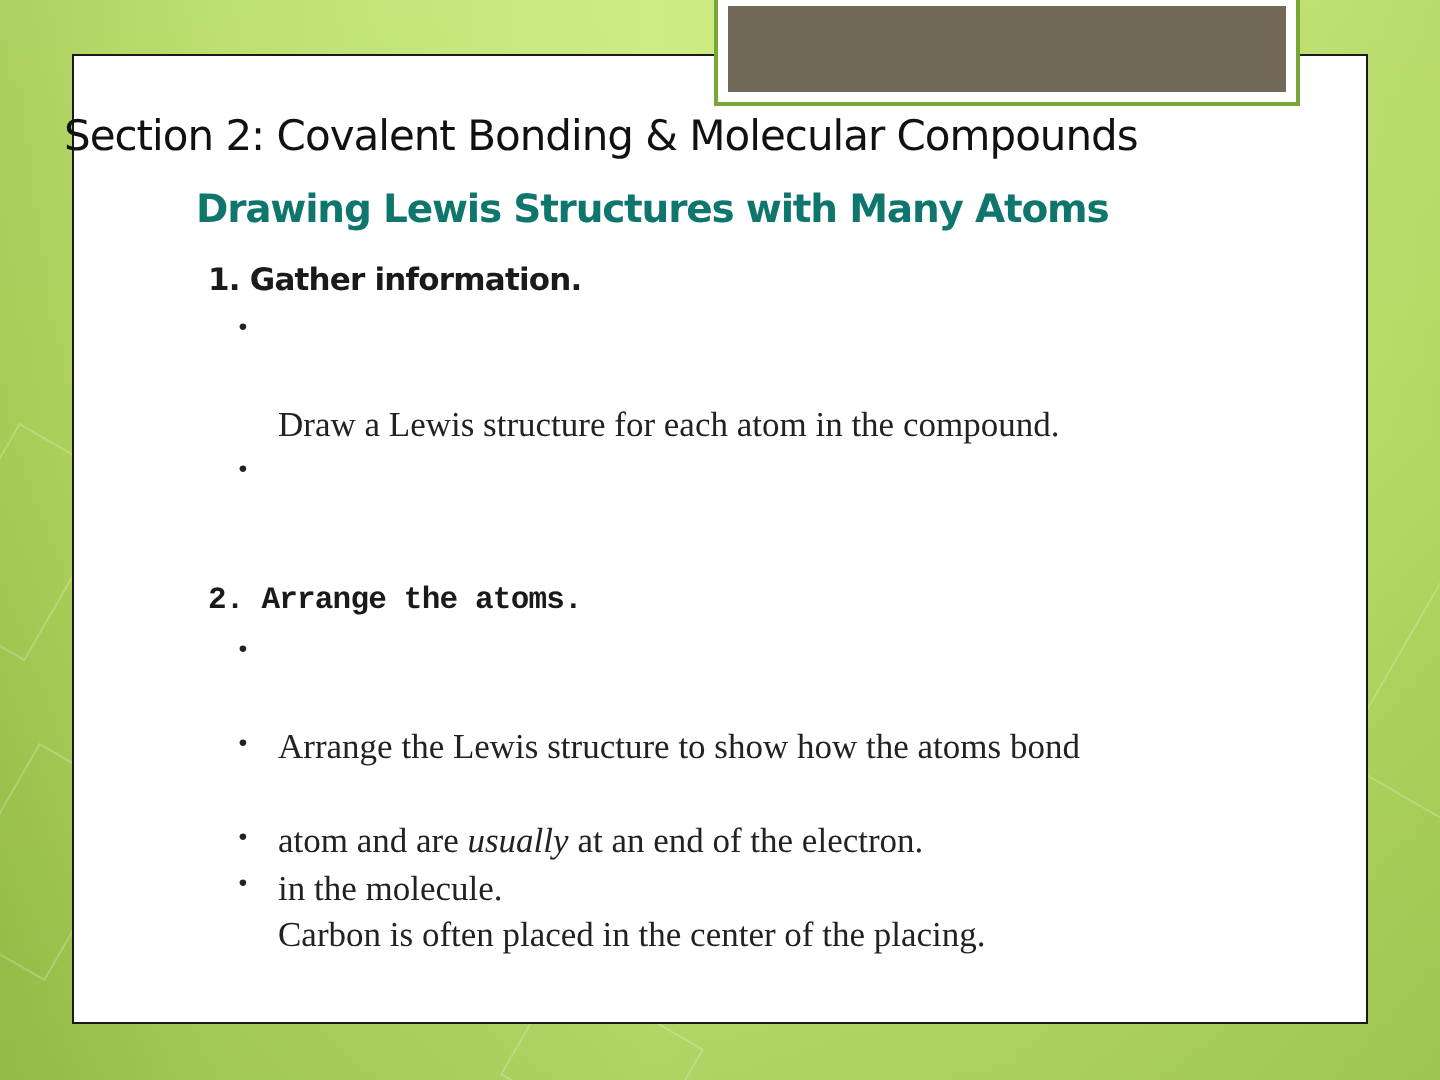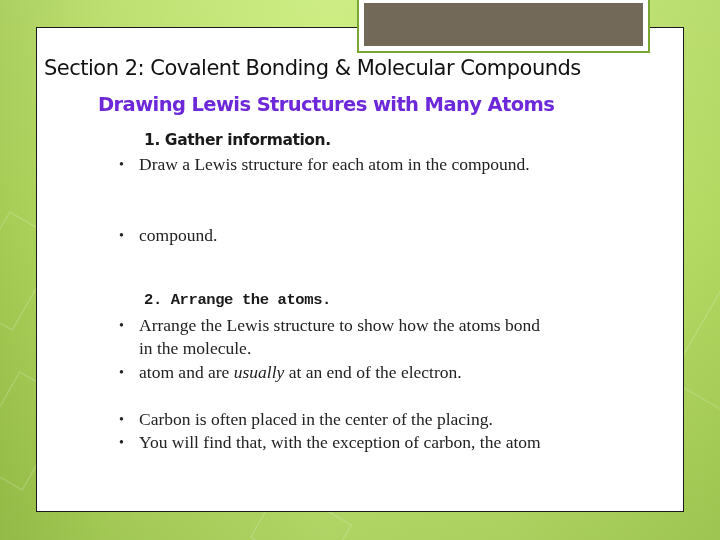--- a/index.html
+++ b/index.html
@@ -22,43 +22,43 @@
     }
     .accent-box {
       position: absolute; left: 357px; top: -4px; width: 293px; height: 57px;
       background: #ffffff; border: 2px solid #7aa636; box-sizing: border-box;
       padding: 5px;
     }
     .accent-fill {
       width: 100%; height: 100%; background: #726959;
     }
     .title {
-      position: absolute; left: 44px; top: 56px; width: 644px;
+      position: absolute; left: 32px; top: 56px; width: 644px;
       font-family: "DejaVu Sans", sans-serif; font-size: 21px; color: #111;
       white-space: nowrap; letter-spacing: -0.5px;
     }
     .subtitle {
       position: absolute; left: 98px; top: 93px;
       font-family: "DejaVu Sans", sans-serif; font-size: 19.5px; font-weight: bold;
-      color: #6d28d9; white-space: nowrap; letter-spacing: -0.6px;
+      color: #0f766e; white-space: nowrap; letter-spacing: -0.6px;
     }
     .section-head {
       position: absolute; left: 104px;
       font-family: "DejaVu Sans", sans-serif; font-weight: bold; font-size: 15.5px;
-      color: #1a1a1a; white-space: nowrap; letter-spacing: -0.4px; margin-left: 40px;
+      color: #1a1a1a; white-space: nowrap; letter-spacing: -0.4px;
     }
     .bullet {
       position: absolute; left: 119px; width: 480px;
       font-family: "Liberation Serif", serif; font-size: 17.5px; line-height: 23.2px;
       color: #222; padding-left: 20px; box-sizing: content-box;
     }
     .bullet .dot {
       position: absolute; left: 0; top: 0; font-size: 14px;
     }
-    .bullet .line { display: block; white-space: nowrap; }
+    .bullet .line { display: block; white-space: nowrap; margin-top: 48px; }
     em { font-style: italic; }
   </style>
 </head>
 <body>
 
 <div class="bg-shade"></div>
 <div class="hex" style="left:-20px; top:220px; width:60px; height:100px;"></div>
 <div class="hex" style="left:-10px; top:380px; width:60px; height:100px;"></div>
 <div class="hex" style="left:690px; top:300px; width:60px; height:100px;"></div>
 <div class="hex" style="left:260px; top:500px; width:80px; height:60px;"></div>
@@ -74,21 +74,20 @@
 
 <div class="section-head" style="top:131px;">1. Gather information.</div>
 
 <div class="bullet" style="top:153px;">
   <span class="dot">•</span>
   <span class="line">Draw a Lewis structure for each atom in the compound.</span>
 </div>
 
 <div class="bullet" style="top:224px;">
   <span class="dot">•</span>
-  <span class="line">compound.</span>
 </div>
 
 <div class="section-head" style="top:291px;font-family:Liberation Mono, monospace;">2. Arrange the atoms.</div>
 
 <div class="bullet" style="top:314px;">
   <span class="dot">•</span>
   <span class="line">Arrange the Lewis structure to show how the atoms bond</span>
   <span class="line">in the molecule.</span>
 </div>
 
@@ -97,14 +96,13 @@
   <span class="line"><span>atom and are </span><em>usually</em><span> at an end of the electron.</span></span>
 </div>
 
 <div class="bullet" style="top:408px;">
   <span class="dot">•</span>
   <span class="line">Carbon is often placed in the center of the placing.</span>
 </div>
 
 <div class="bullet" style="top:431px;">
   <span class="dot">•</span>
-  <span class="line">You will find that, with the exception of carbon, the atom</span>
 </div>
 
 </body></html>

